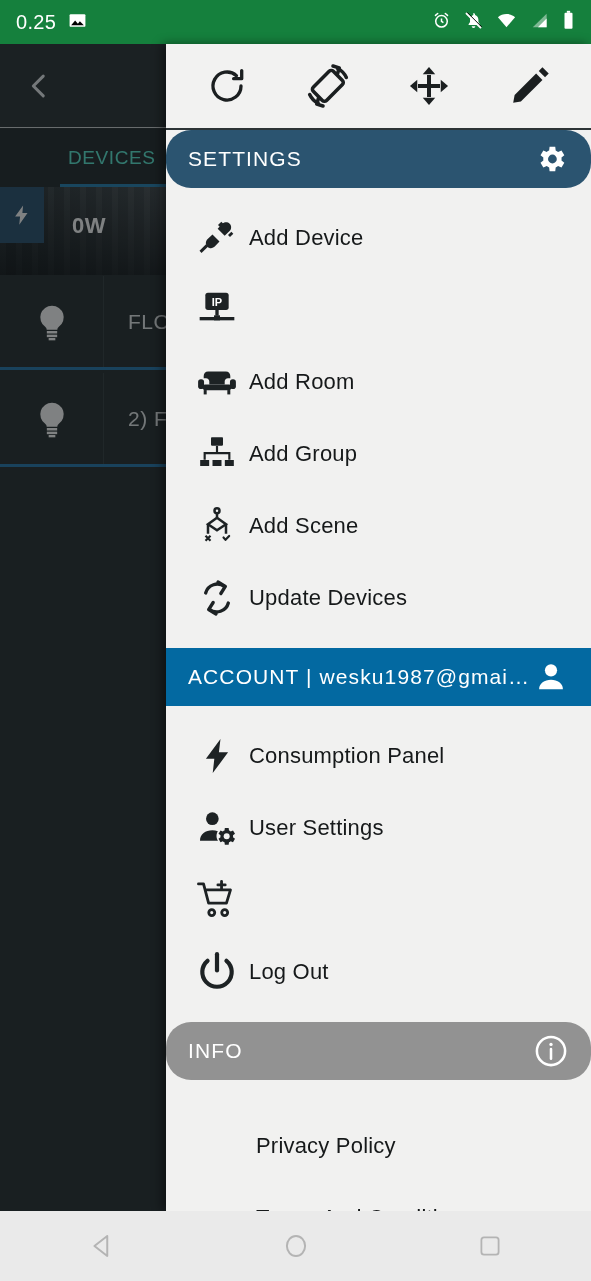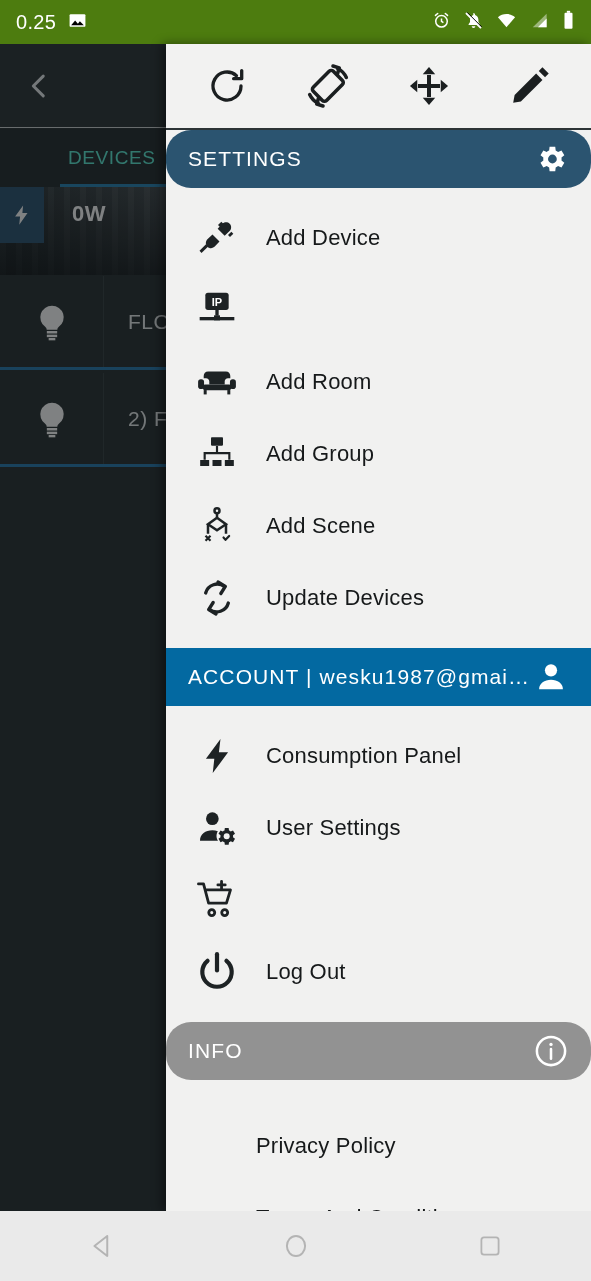--- a/index.html
+++ b/index.html
@@ -7,21 +7,21 @@
     width:591px; height:1281px;
     background:#000;
     font-family:"Liberation Sans", sans-serif;
     overflow:hidden;
   }
   .phone { position:relative; width:591px; height:1281px; background:#000; overflow:hidden; }
 
   
   .status-bar {
     position:absolute; top:0; left:0; width:591px; height:44px;
-    background:#4d7c0f; display:flex; align-items:center;
+    background:#15803d; display:flex; align-items:center;
     padding:0 16px; color:#fff;
   }
   .status-left { display:flex; align-items:center; gap:12px; }
   .status-clock { font-size:20px; letter-spacing:.3px; color:#fff; }
   .status-right { margin-left:auto; display:flex; align-items:center; gap:13px; }
   .sb-ico { display:block; }
 
   
   .app-bg {
     position:absolute; top:44px; left:0; width:591px; height:1167px;
@@ -55,21 +55,21 @@
     content:""; position:absolute; inset:0;
     background:
       linear-gradient(180deg, rgba(20,26,28,.25), rgba(10,14,16,.72)),
       repeating-linear-gradient(90deg, rgba(255,255,255,.055) 0 6px, rgba(0,0,0,.07) 6px 16px);
   }
   .bolt-badge {
     position:absolute; left:0; top:0; width:44px; height:56px;
     background:#2e5674; display:flex; align-items:center; justify-content:center; z-index:3;
   }
   .power-watt {
-    position:absolute; left:72px; top:14px; z-index:3;
+    position:absolute; left:72px; top:26px; z-index:3;
     color:#fff; font-size:22px; font-weight:700; letter-spacing:.5px;
   }
 
   .bg-row {
     position:absolute; left:0; width:591px; height:94px;
     background:#2b3335; border-bottom:3px solid #2b7bb0; display:flex; align-items:center;
   }
   .bg-row .bulb-cell {
     width:104px; height:100%; display:flex; align-items:center; justify-content:center;
     border-right:1px solid #3a4446;
@@ -111,21 +111,21 @@
   .sec-info     { background:#929292;border-radius:25px; }
 
   .menu-block { background:#f1f1f0; padding:14px 0; }
   .menu-item {
     height:72px; display:flex; align-items:center; padding-left:28px;
   }
   .menu-item .mi-ico {
     width:46px; height:46px; display:flex; align-items:center; justify-content:center; flex:0 0 auto;
   }
   .menu-item .mi-label {
-    margin-left:26px; font-size:22px; color:#16191a; letter-spacing:.2px; white-space:nowrap;
+    margin-left:9px; font-size:22px; color:#16191a; letter-spacing:.2px; white-space:nowrap;
   }
   .menu-item.no-icon .mi-label { margin-left:16px; }
   .spacer-sm { height:16px; background:#f1f1f0; }
 
   
   .navbar {
     position:absolute; bottom:0; left:0; width:591px; height:70px;
     background:#eaeaea; display:flex; align-items:center; justify-content:center; gap:150px;
     z-index:20;
   }

